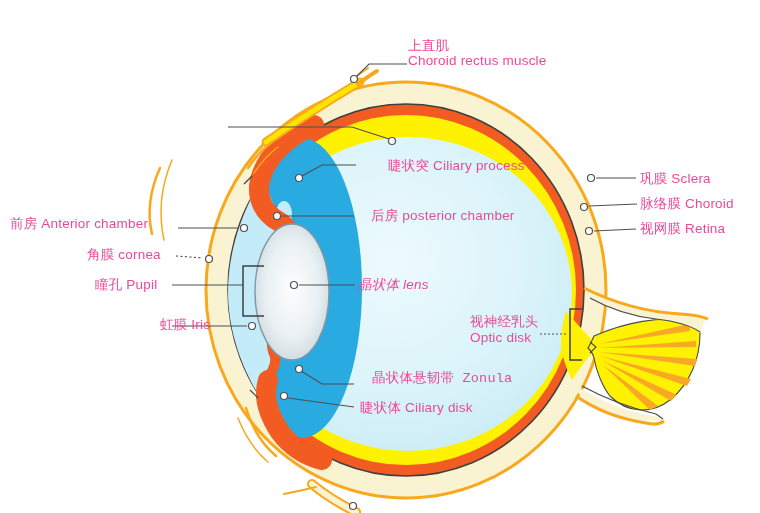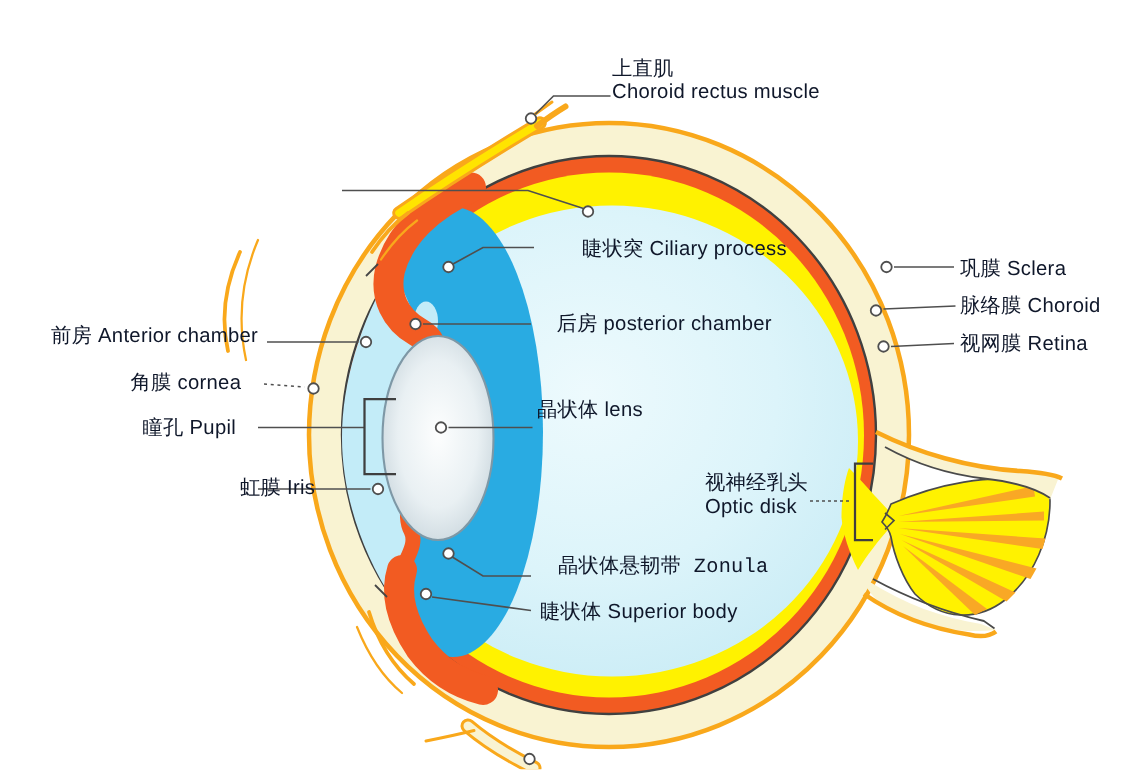--- a/index.html
+++ b/index.html
@@ -1,19 +1,19 @@
 <!DOCTYPE html>
 <html><head>
 <meta charset="utf-8">
 <style>
   html,body{margin:0;padding:0;background:#fff;}
   #stage{position:relative;width:760px;height:513px;background:#fff;overflow:hidden;
          font-family:"Liberation Sans","DejaVu Sans",sans-serif;}
   #art{position:absolute;left:0;top:0;}
-  .lbl{position:absolute;white-space:nowrap;color:#0f172a;font-size:13.5px;
+  .lbl{position:absolute;white-space:nowrap;color:#ec4899;font-size:13.5px;
        letter-spacing:.2px;line-height:15px;}
   .lbl .ln{display:block;}
 </style>
 </head>
 <body>
 
 <div id="stage">
 
 <svg id="art" width="760" height="513" viewBox="0 0 760 513">
   <defs>
@@ -155,27 +155,27 @@
     <circle cx="353" cy="506" r="3.5"></circle>
   </g>
 </svg>
 
   <div class="lbl" style="left:408px;top:38px;">
     <span class="ln">上直肌</span>
     <span class="ln">Choroid rectus muscle</span>
   </div>
   <div class="lbl" style="left:360px;top:158px;padding-left:28px;">睫状突  Ciliary process</div>
   <div class="lbl" style="left:371px;top:208px;">后房 posterior chamber</div>
-  <div class="lbl" style="left:34px;top:216px;">前房 Anterior chamber</div>
+  <div class="lbl" style="left:10px;top:216px;">前房 Anterior chamber</div>
   <div class="lbl" style="left:87px;top:247px;">角膜 cornea</div>
   <div class="lbl" style="left:95px;top:277px;">瞳孔 Pupil</div>
   <div class="lbl" style="left:120px;top:317px;margin-left:40px;">虹膜 Iris</div>
-  <div class="lbl" style="left:358px;top:265px;">晶状体 lens</div>
+  <div class="lbl" style="left:358px;top:277px;font-style:italic;">晶状体 lens</div>
   <div class="lbl" style="left:372px;top:371px;font-family:Liberation Mono, monospace;">晶状体悬韧带 Zonula</div>
-  <div class="lbl" style="left:360px;top:400px;">睫状体 Superior body</div>
+  <div class="lbl" style="left:360px;top:400px;">睫状体 Ciliary disk</div>
   <div class="lbl" style="left:470px;top:314px;line-height:16px;">
     <span class="ln">视神经乳头</span>
     <span class="ln">Optic disk</span>
   </div>
   <div class="lbl" style="left:640px;top:171px;">巩膜 Sclera</div>
   <div class="lbl" style="left:640px;top:196px;">脉络膜 Choroid</div>
   <div class="lbl" style="left:640px;top:221px;">视网膜 Retina</div>
 </div>
 
 </body></html>

